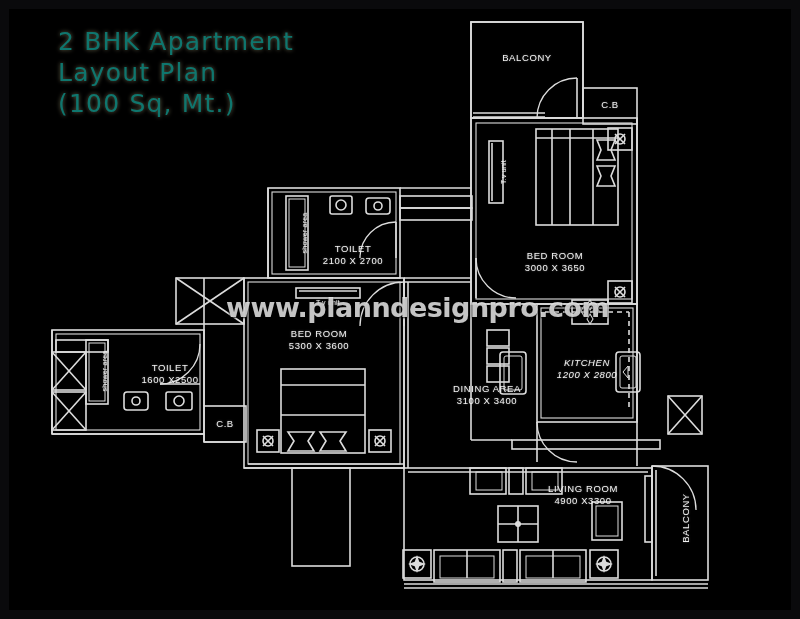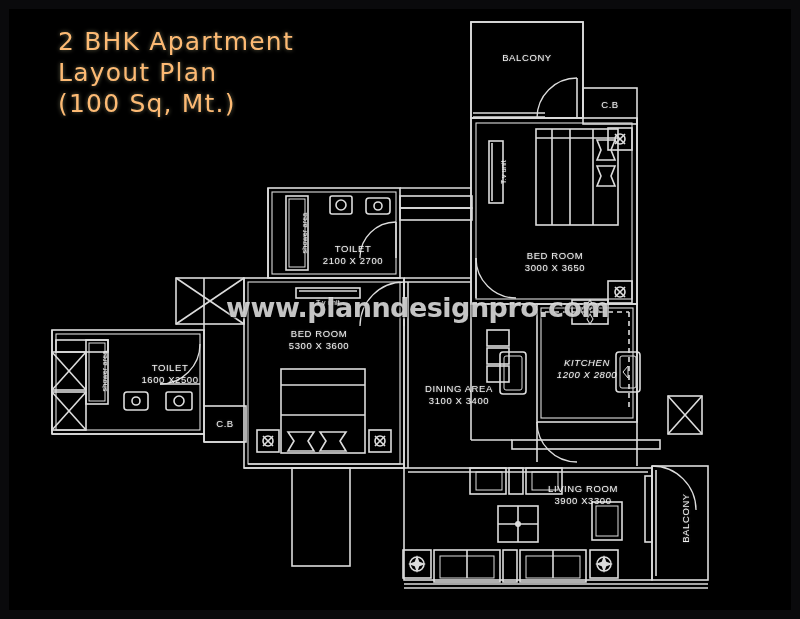--- a/index.html
+++ b/index.html
@@ -10,21 +10,21 @@
     background:#000;overflow:hidden;
   }
   
   #frame-border{
     position:absolute;left:0;top:0;width:800px;height:619px;
     box-sizing:border-box;border:9px solid #0a0a0c;
     pointer-events:none;z-index:50;
   }
   .title{
     position:absolute;left:58px;top:26px;
-    color:#fdba74;font-size:25px;line-height:31px;
+    color:#0f766e;font-size:25px;line-height:31px;
     letter-spacing:1.2px;white-space:pre;
     text-shadow:0 0 4px rgba(233,226,168,.45);
     font-family:"DejaVu Sans",sans-serif;
   }
   .lbl{
     position:absolute;color:#f2f2f2;font-size:9.5px;letter-spacing:.6px;
     text-align:center;white-space:nowrap;font-family:"Liberation Sans",sans-serif;
     text-shadow:0 0 2px rgba(255,255,255,.35);
   }
   .lbl.two{line-height:12px;}
@@ -303,28 +303,28 @@
 
   <div class="lbl" style="left:204px;top:418px;width:42px;">
     <div>C.B</div>
   </div>
 
   <div class="lbl two" style="left:537px;top:357px;width:100px;font-style:italic;">
     <div>KITCHEN</div>
     <div>1200 X 2800</div>
   </div>
 
-  <div class="lbl two" style="left:404px;top:383px;width:110px;">
+  <div class="lbl two" style="left:404px;top:383px;width:110px;padding-left:28px;">
     <div>DINING AREA</div>
     <div>3100 X 3400</div>
   </div>
 
   <div class="lbl two" style="left:528px;top:443px;width:110px;margin-top:40px;">
     <div>LIVING ROOM</div>
-    <div>3900 X3300</div>
+    <div>4900 X3300</div>
   </div>
 
   <div class="lbl rot90" style="left:680px;top:566px;width:96px;">
     <div>BALCONY</div>
   </div>
 
   <div class="lbl lbl-sm rot90" style="left:301px;top:266px;width:66px;">
     <div>shower area</div>
   </div>
 

